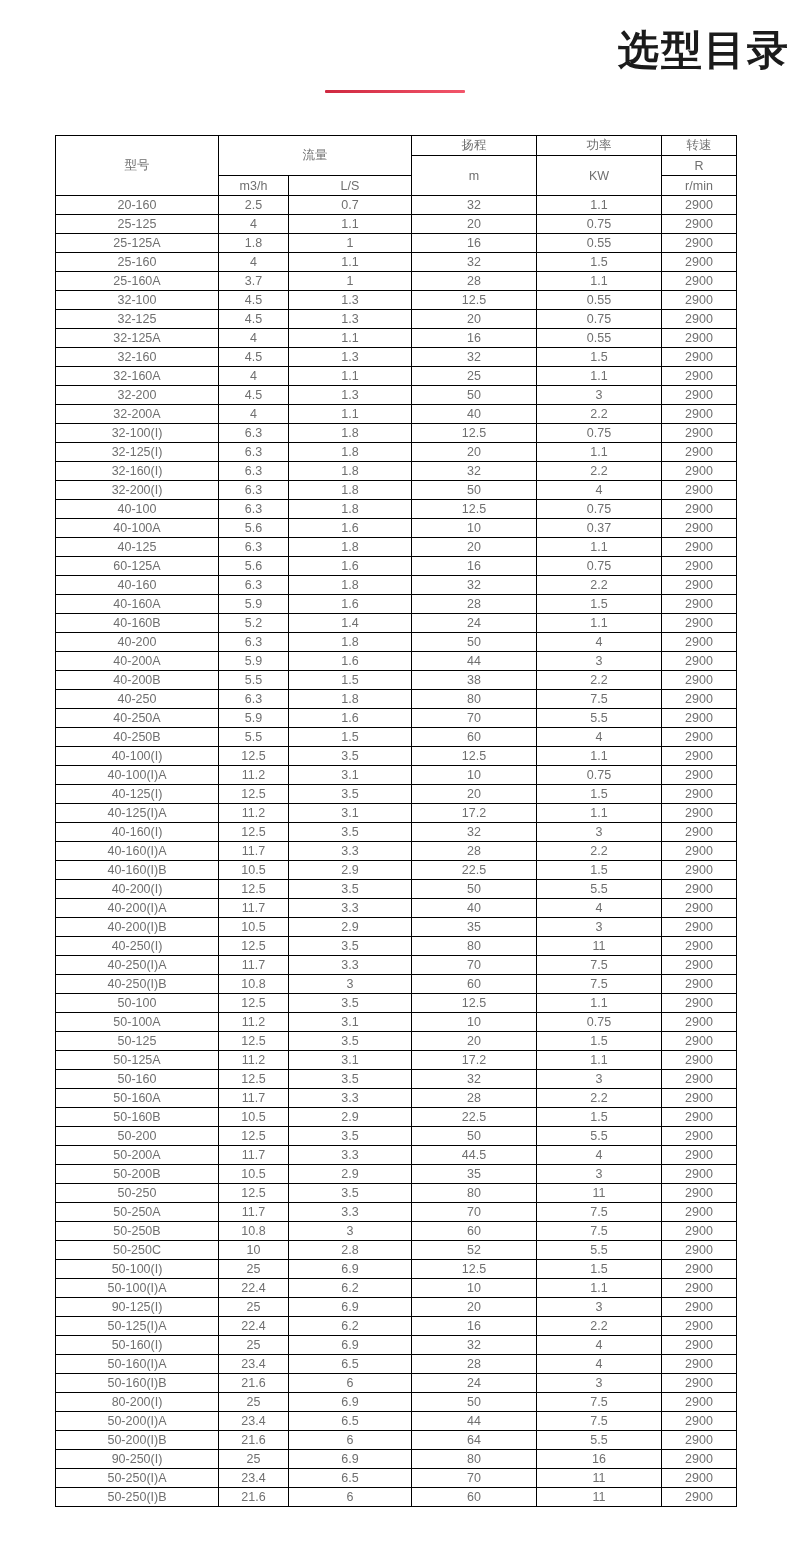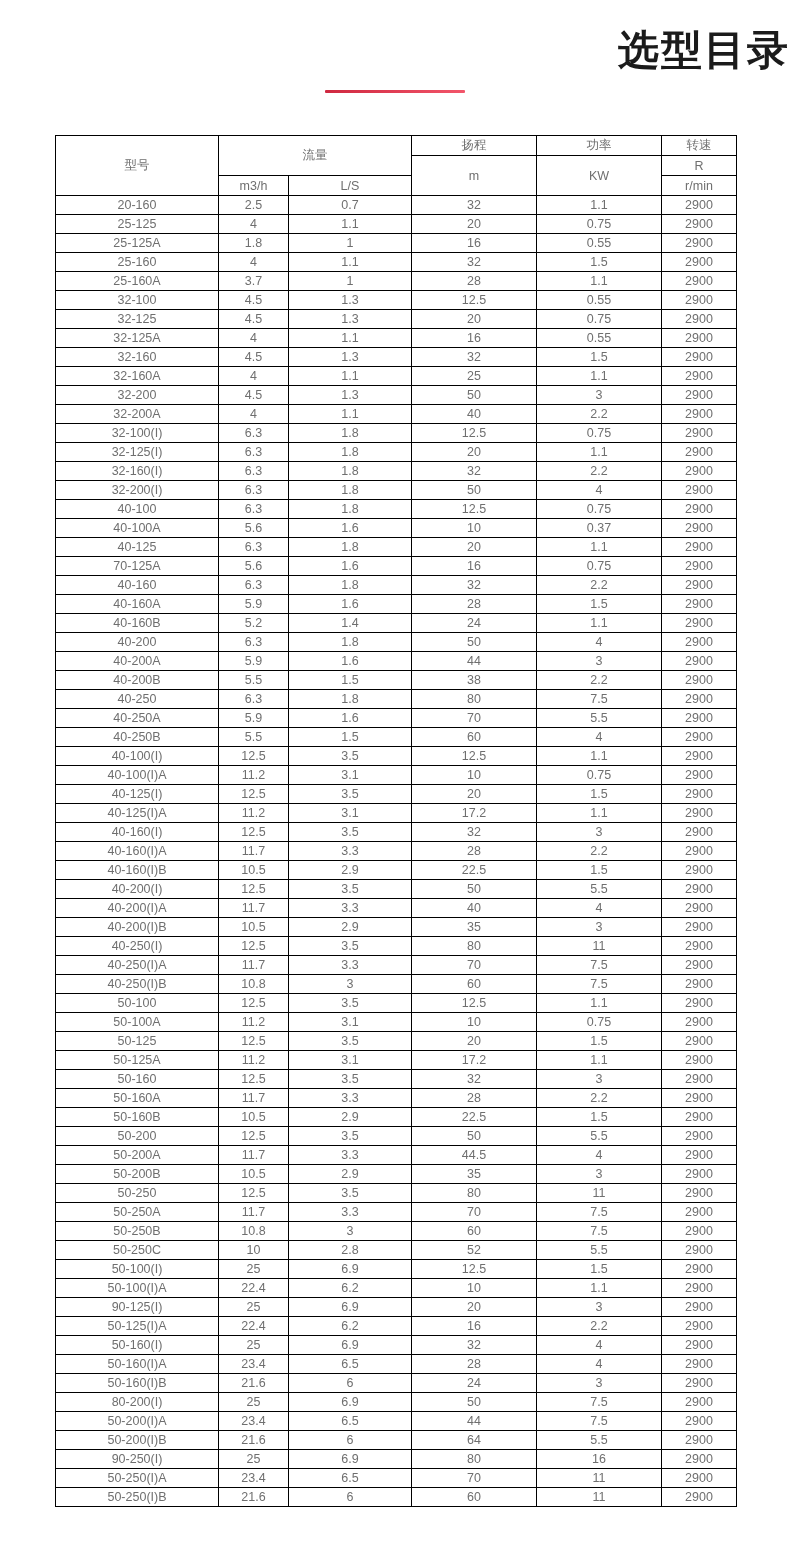--- a/index.html
+++ b/index.html
@@ -239,21 +239,21 @@
       </tr>
       <tr>
         <td>40-125</td>
         <td>6.3</td>
         <td>1.8</td>
         <td>20</td>
         <td>1.1</td>
         <td>2900</td>
       </tr>
       <tr>
-        <td>70-125A</td>
+        <td>60-125A</td>
         <td>5.6</td>
         <td>1.6</td>
         <td>16</td>
         <td>0.75</td>
         <td>2900</td>
       </tr>
       <tr>
         <td>40-160</td>
         <td>6.3</td>
         <td>1.8</td>

